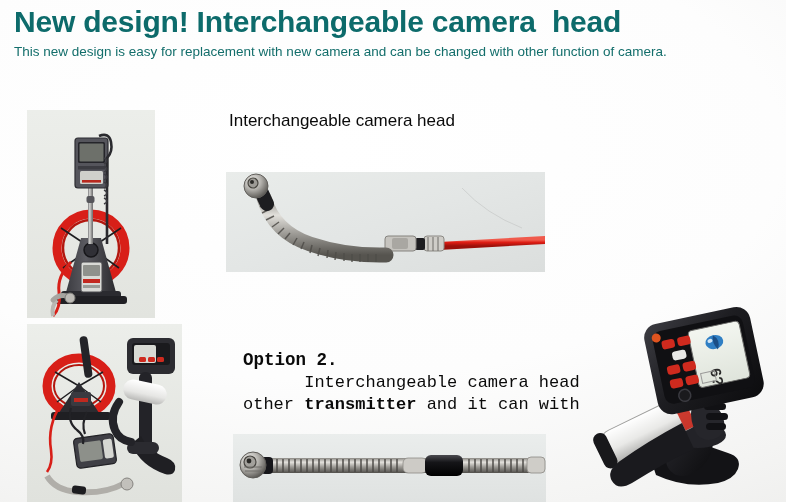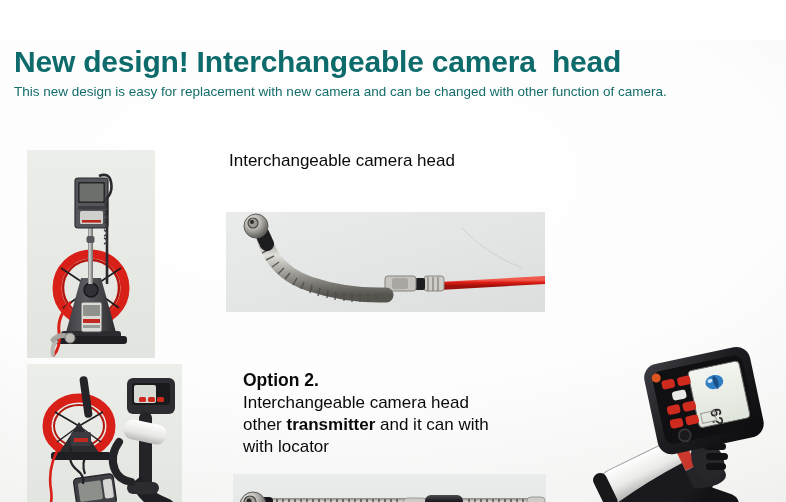--- a/index.html
+++ b/index.html
@@ -6,40 +6,39 @@
   body{
     width:786px;height:502px;overflow:hidden;
     font-family:"Liberation Sans","DejaVu Sans",sans-serif;
     background:#ffffff;
     position:relative;
   }
   #slide{
     position:absolute;inset:0;
     background:
       radial-gradient(120% 95% at 42% 30%, #ffffff 0%, #fdfdfd 48%, #f4f4f3 78%, #ebebe9 100%);
-    margin-top: 40px;
   }
   
   #header{position:absolute;left:14px;top:6px;right:14px;}
   #title{
     font-size:30px;font-weight:bold;line-height:1.06;
     color:#0d6b6b;letter-spacing:-0.2px;white-space:pre;
   }
   #subtitle{
     margin-top:5px;
     font-size:13.5px;font-weight:normal;line-height:1.28;
     color:#136e6b;max-width:752px;
   }
   
   .opt-block{position:absolute;color:#0a0a0a;}
   .opt-head{font-size:17.5px;font-weight:bold;line-height:1.25;}
-  .opt-body{font-size:17px;font-weight:normal;line-height:1.30;}
+  .opt-body{font-size:17px;font-weight:normal;line-height:1.30;text-align:right;}
   .opt-body b{font-weight:bold;}
   #opt1{left:229px;top:110px;}
-  #opt2{left:243px;top:330px;}
+  #opt2{left:243px;top:350px;font-family:Liberation Mono, monospace;}
 
   
   .photo{position:absolute;overflow:hidden;background:#eef0ee;}
   #photo-system{left:27px;top:110px;width:128px;height:208px;}
   #photo-kit{left:27px;top:324px;width:155px;height:178px;}
   #photo-head1{left:226px;top:172px;width:319px;height:100px;}
   #photo-head2{left:233px;top:434px;width:313px;height:68px;}
   #photo-locator{left:578px;top:303px;width:208px;height:199px;background:transparent;}
   .photo svg{display:block;width:100%;height:100%;}
 </style>
@@ -260,21 +259,20 @@
       <circle cx="30" cy="14" r="12" fill="url(#ball1)" stroke="#615f5b" stroke-width="1"></circle>
       <circle cx="27" cy="11" r="5" fill="#9d9b96" stroke="#47453f" stroke-width="1.2"></circle>
       <circle cx="26" cy="10" r="2" fill="#2b2a27"></circle>
     </svg>
   </div>
 
   <div class="opt-block" id="opt2">
     <div class="opt-head">Option 2.</div>
     <div class="opt-body">Interchangeable camera head</div>
     <div class="opt-body"><span>other </span><b>transmitter</b><span> and it can with</span></div>
-    <div class="opt-body">with locator</div>
   </div>
 
   <div class="photo" id="photo-head2">
     <svg viewBox="0 0 313 68">
       <defs>
         <linearGradient id="bgh2" x1="0" y1="0" x2="0" y2="1">
           <stop offset="0" stop-color="#eaedec"></stop>
             <stop offset="1" stop-color="#dfe2e1"></stop>
         </linearGradient>
         <linearGradient id="spring2" x1="0" y1="0" x2="0" y2="1">

